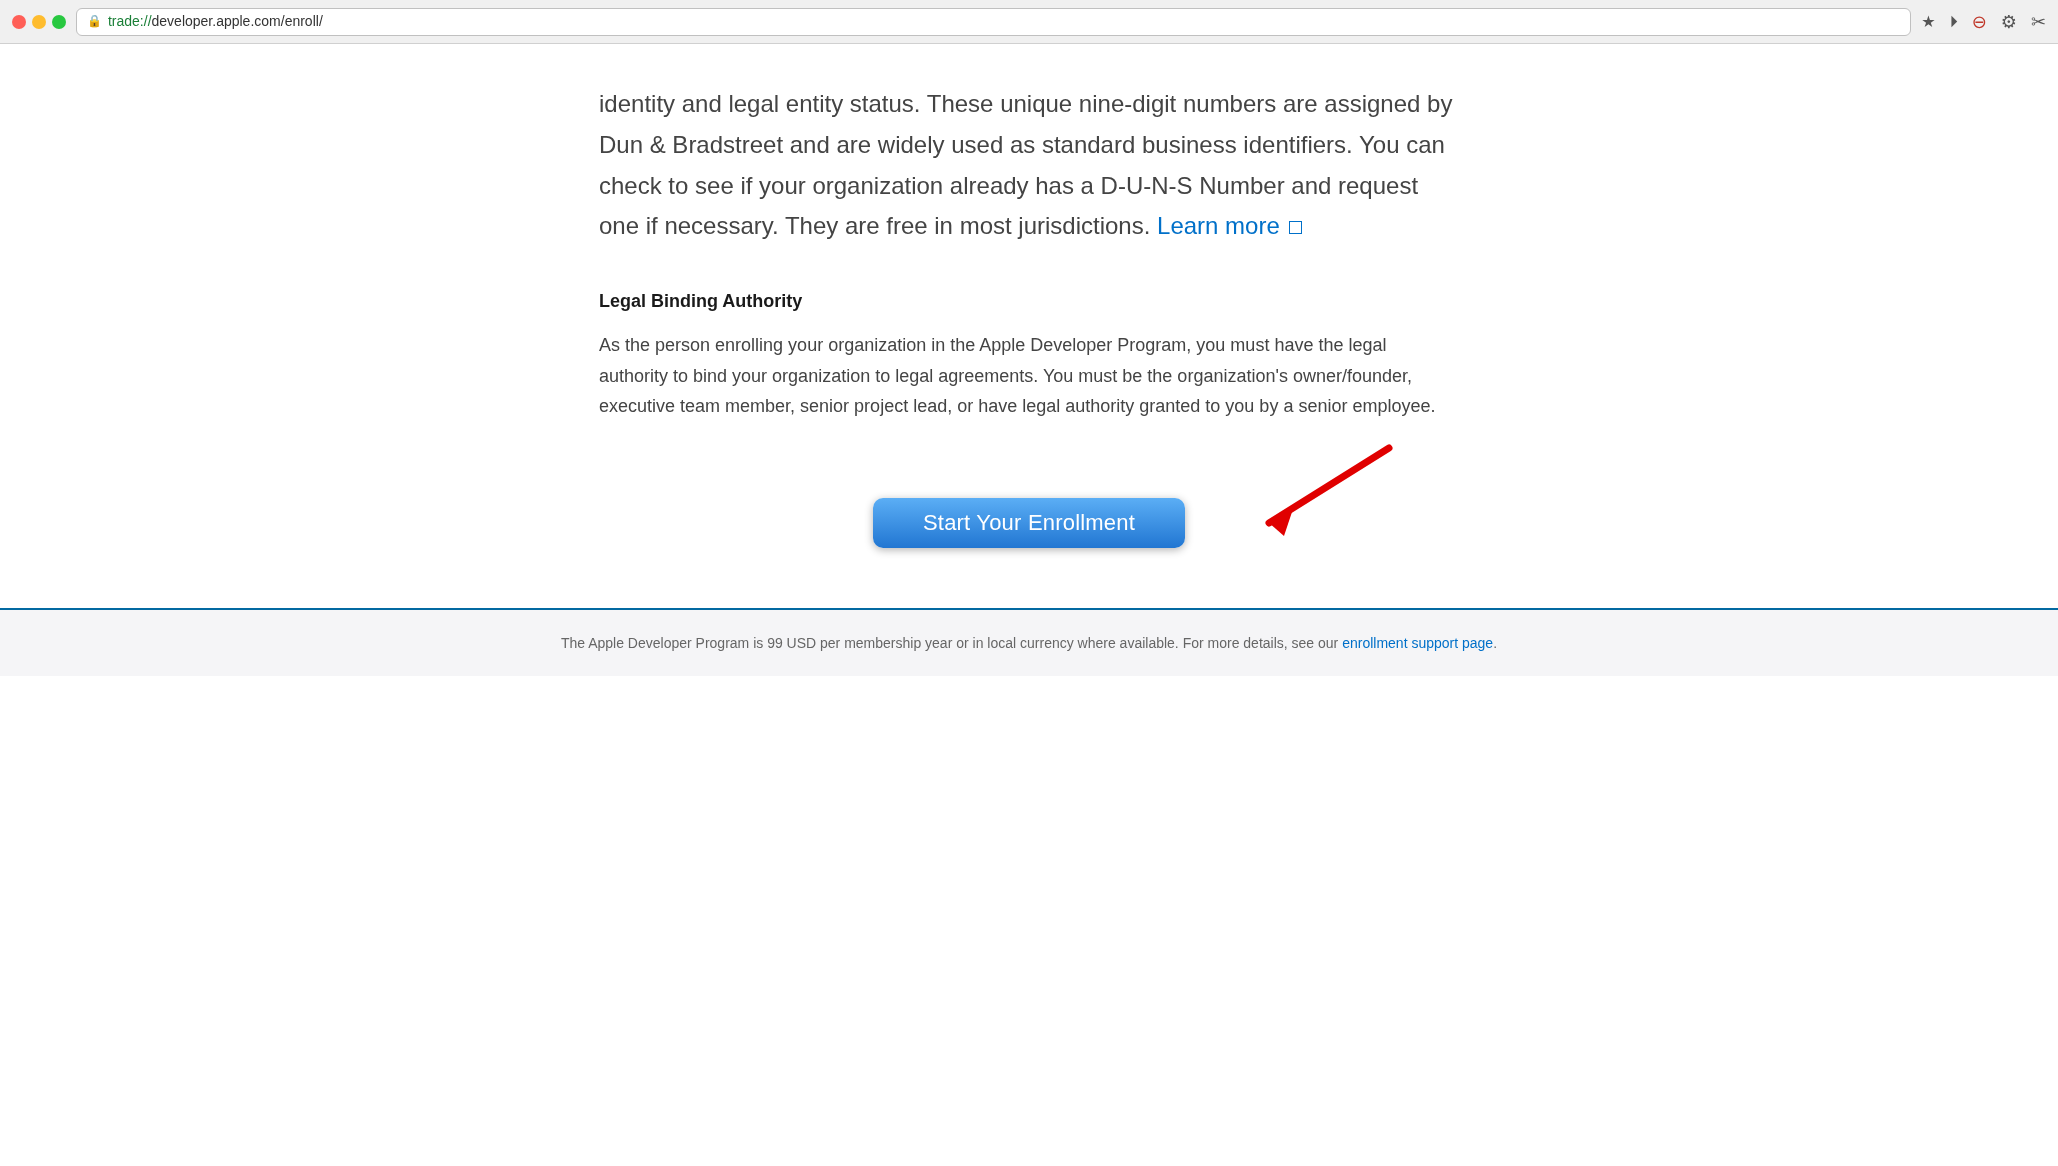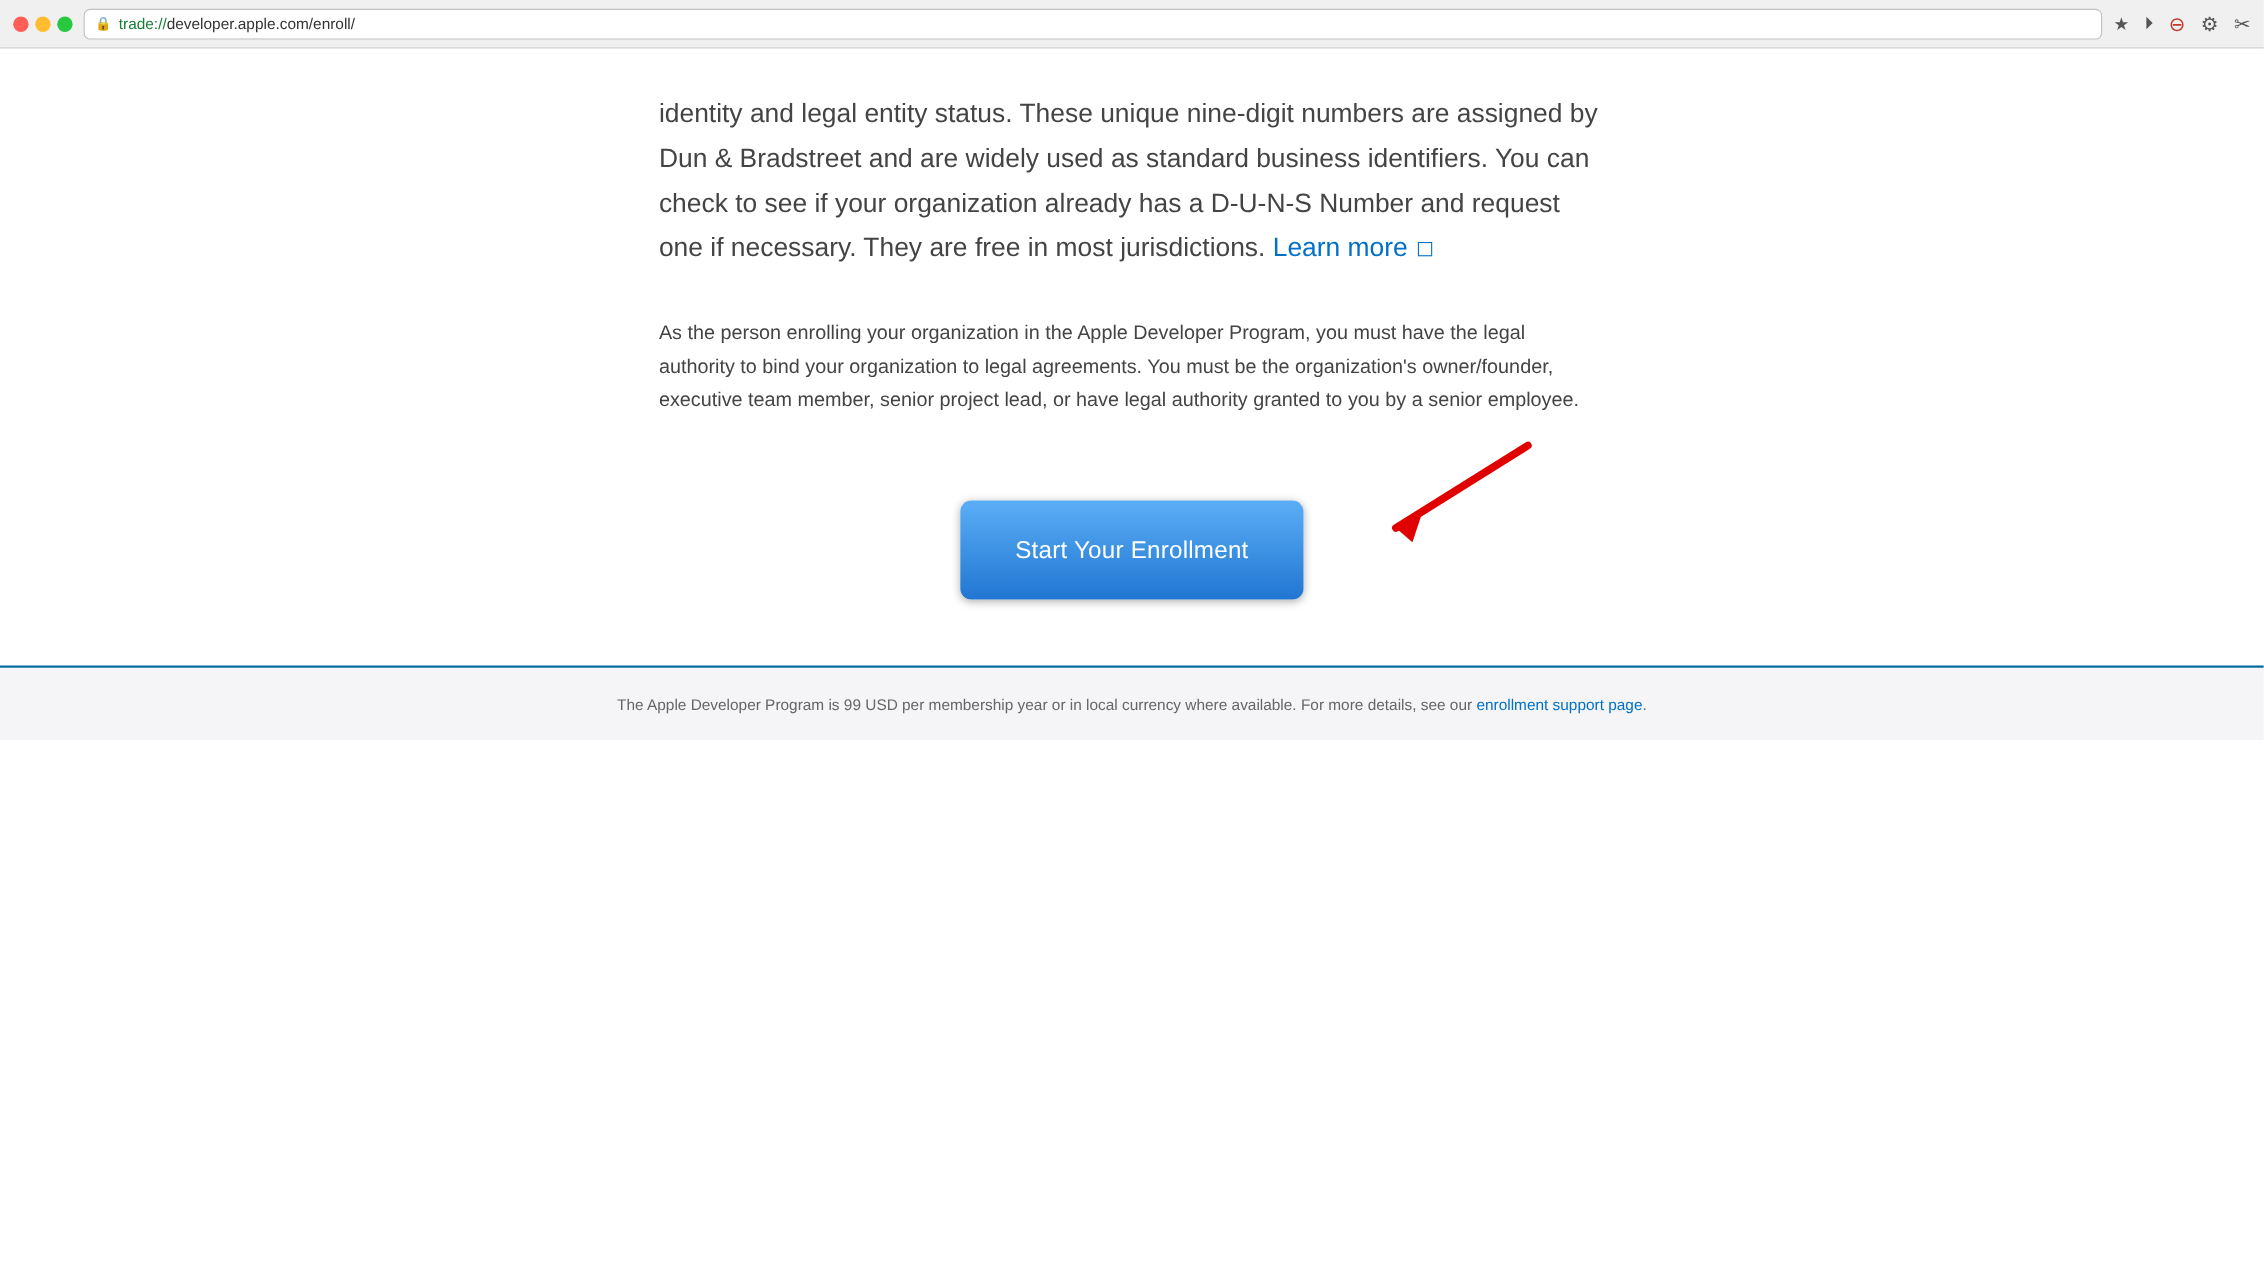--- a/index.html
+++ b/index.html
@@ -144,21 +144,21 @@
       align-items: center;
       padding: 40px 0 60px 0;
       position: relative;
     }
 
     .enrollment-btn {
       background: linear-gradient(180deg, #5baef5 0%, #2176d2 100%);
       color: #ffffff;
       border: none;
       border-radius: 10px;
-      padding: 32px 50px;
+      padding: 12px 50px;
       font-size: 22px;
       font-weight: 500;
       cursor: pointer;
       box-shadow: 0 2px 8px rgba(0,0,0,0.3);
       letter-spacing: 0.2px;
     }
 
     .footer-bar {
       background: #f5f5f7;
       border-top: 2px solid #0369a1;
@@ -212,20 +212,21 @@
   <p class="intro-paragraph">
     <span>identity and legal entity status. These unique nine-digit numbers are assigned by Dun &amp; Bradstreet and are widely used as standard business identifiers. You can check to see if your organization already has a D-U-N-S Number and request one if necessary. They are free in most jurisdictions.</span>
     <a href="#" class="learn-more-link">
       <span>Learn more</span>
       <span class="external-link-icon"></span>
     </a>
   </p>
 
 
   <div class="section">
+    <div class="section-title">Legal Binding Authority</div>
     <div class="section-body">As the person enrolling your organization in the Apple Developer Program, you must have the legal authority to bind your organization to legal agreements. You must be the organization's owner/founder, executive team member, senior project lead, or have legal authority granted to you by a senior employee.</div>
   </div>
 
   <div class="enrollment-area">
 
     <div class="red-arrow-container">
       <svg width="220" height="120" viewBox="0 0 220 120" fill="none" xmlns="http://www.w3.org/2000/svg">
 
         <line x1="200" y1="20" x2="80" y2="95" stroke="#e00000" stroke-width="7" stroke-linecap="round"></line>
 

